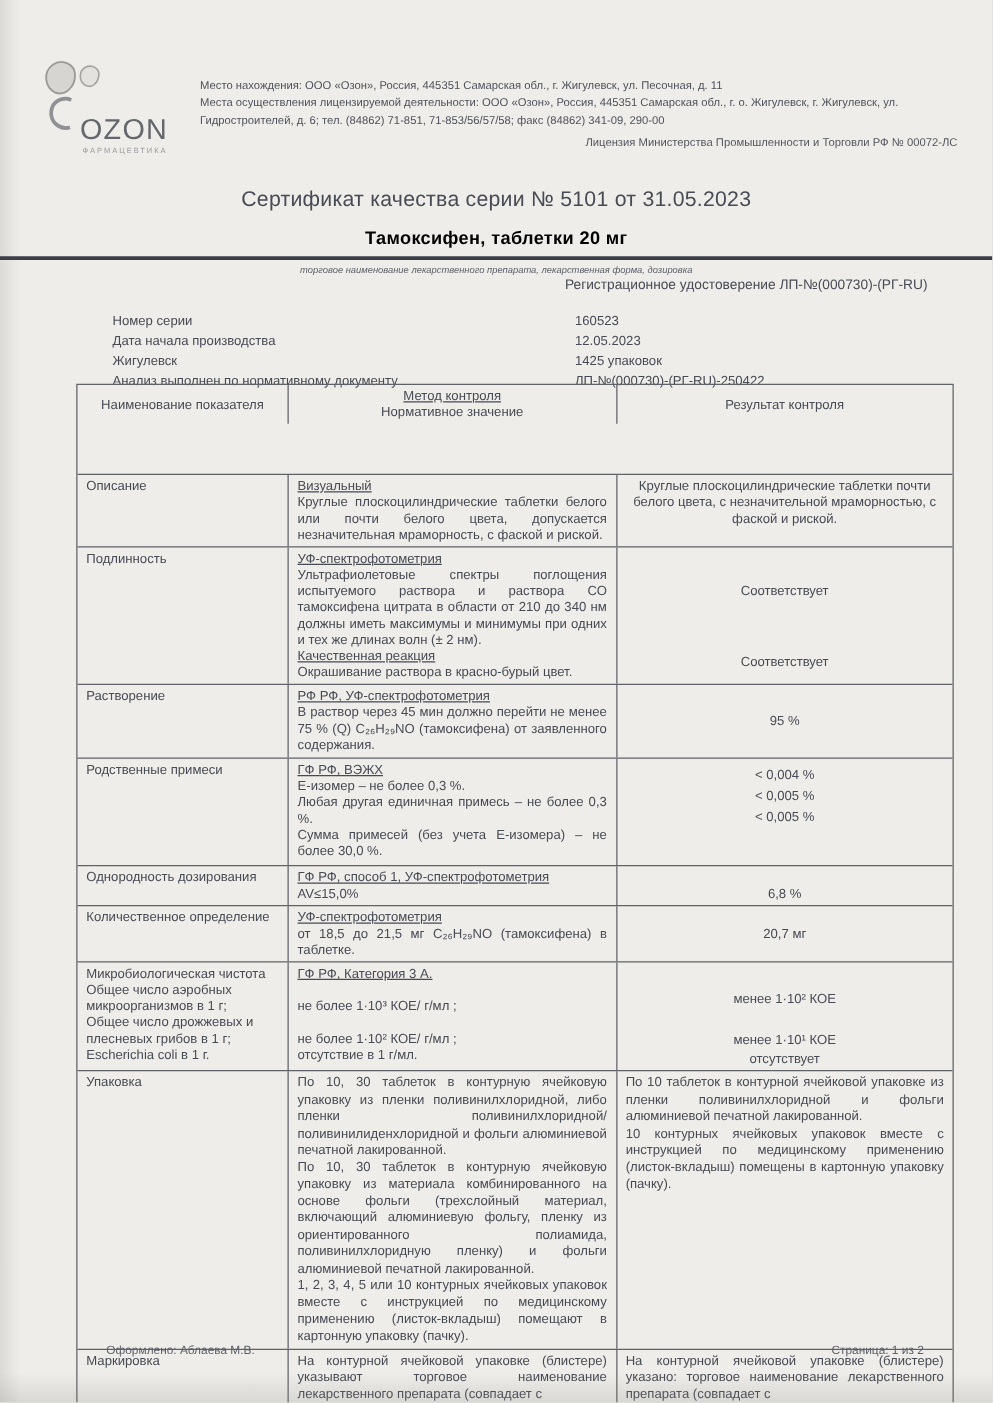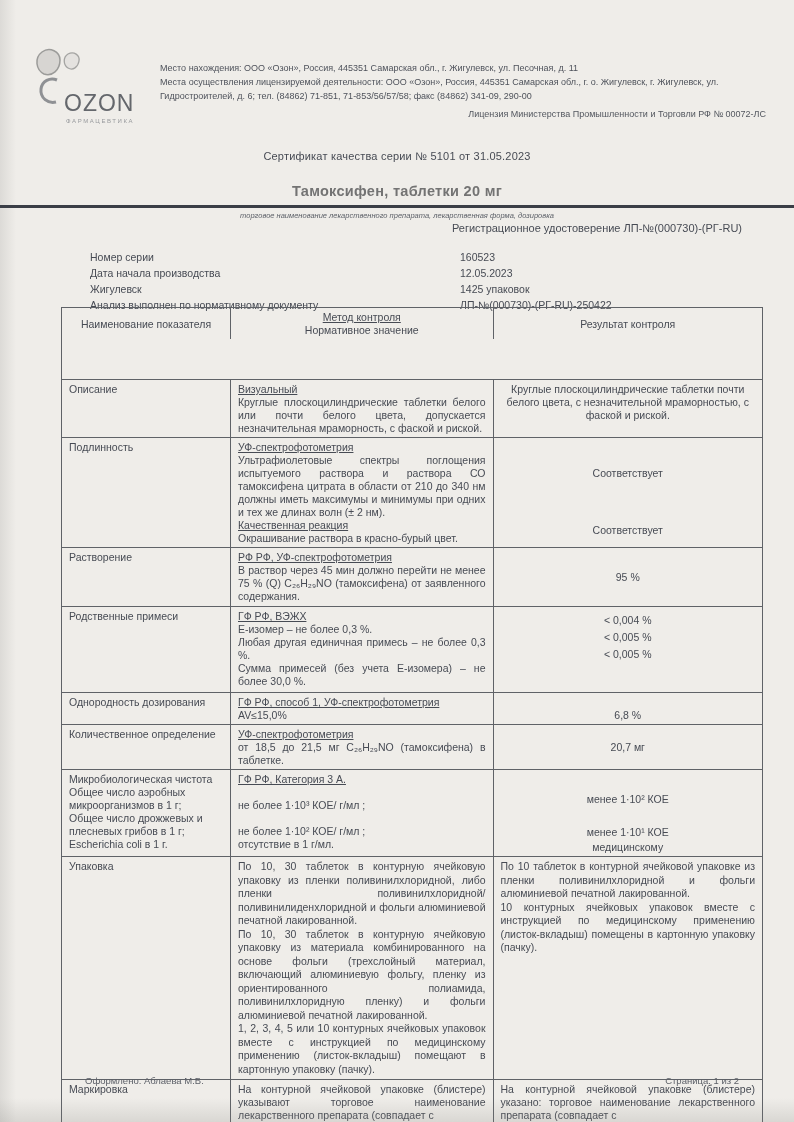--- a/index.html
+++ b/index.html
@@ -19,22 +19,22 @@
   .header { position:absolute; top:46px; left:30px; width:736px; display:flex; }
   .logo { width:104px; height:84px; position:relative; flex:none; }
   .logo svg { position:absolute; top:0; left:0; }
   .logo-brand { position:absolute; left:34px; top:44px; font-size:23px; color:#64676c; letter-spacing:1px; }
   .logo-sub { position:absolute; left:36px; top:72px; font-size:6px; letter-spacing:1.6px; color:#989a9d; }
   .addr { flex:1; padding-left:26px; font-size:9px; line-height:1.55; color:#4e525b; padding-top:16px; }
   .addr p { text-align:left; }
   .license { text-align:right; margin-top:4px; font-size:9px; color:#53575f; }
 
   
-  .title { position:absolute; top:150px; left:0; right:0; text-align:center; font-size:11px; letter-spacing:0.2px; }
-  .product { position:absolute; top:183px; left:0; right:0; text-align:center; font-size:14.5px; font-weight:bold; letter-spacing:0.3px; color:#737373; }
+  .title { position:absolute; top:150px; left:0; right:0; text-align:center; font-size:17px; letter-spacing:0.2px; }
+  .product { position:absolute; top:183px; left:0; right:0; text-align:center; font-size:14.5px; font-weight:bold; letter-spacing:0.3px; color:#000000; }
   .rule { position:absolute; top:205px; left:0; width:100%; height:3px; background:#3a3e46; }
   .caption { position:absolute; top:211px; left:0; right:0; text-align:center; font-size:7.5px; font-style:italic; color:#5c6068; }
   .registration { position:absolute; top:222px; right:52px; font-size:11px; }
 
   
   .details { position:absolute; top:249px; left:90px; width:645px; font-size:10.5px; }
   .drow { display:flex; line-height:16px; }
   .dlabel { width:370px; }
   .dvalue { flex:1; }
 
@@ -216,21 +216,21 @@
       </div>
       <div class="c c2">
         <div class="u">ГФ РФ, Категория 3 А.</div>
         <div class="gap">не более 1·10³ КОЕ/ г/мл ;</div>
         <div class="gap">не более 1·10² КОЕ/ г/мл ;</div>
         <div>отсутствие в 1 г/мл.</div>
       </div>
       <div class="c c3">
         <div class="mres1">менее 1·10² КОЕ</div>
         <div class="mres2">менее 1·10¹ КОЕ</div>
-        <div class="mres3">медицинскому</div>
+        <div class="mres3">отсутствует</div>
       </div>
     </div>
 
     <div class="trow r-pack">
       <div class="c c1">Упаковка</div>
       <div class="c c2">
         <div>По 10, 30 таблеток в контурную ячейковую упаковку из пленки поливинилхлоридной, либо пленки поливинилхлоридной/поливинилиденхлоридной и фольги алюминиевой печатной лакированной.</div>
         <div>По 10, 30 таблеток в контурную ячейковую упаковку из материала комбинированного на основе фольги (трехслойный материал, включающий алюминиевую фольгу, пленку из ориентированного полиамида, поливинилхлоридную пленку) и фольги алюминиевой печатной лакированной.</div>
         <div>1, 2, 3, 4, 5 или 10 контурных ячейковых упаковок вместе с инструкцией по медицинскому применению (листок-вкладыш) помещают в картонную упаковку (пачку).</div>
       </div>

